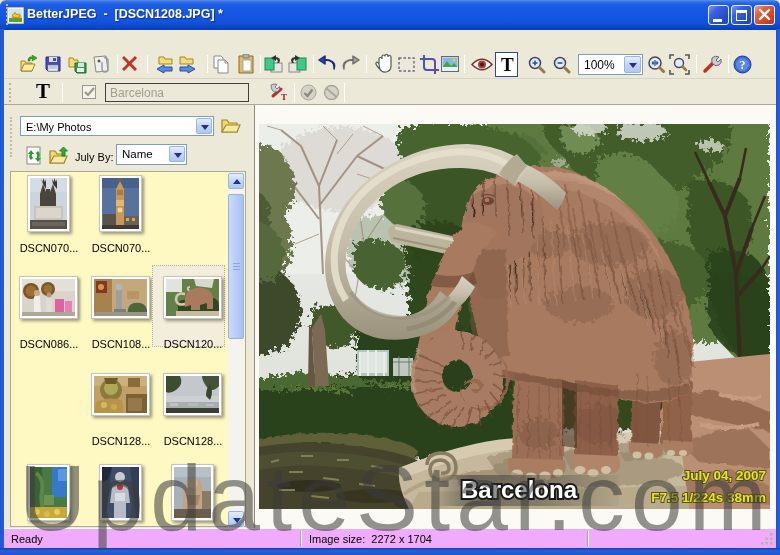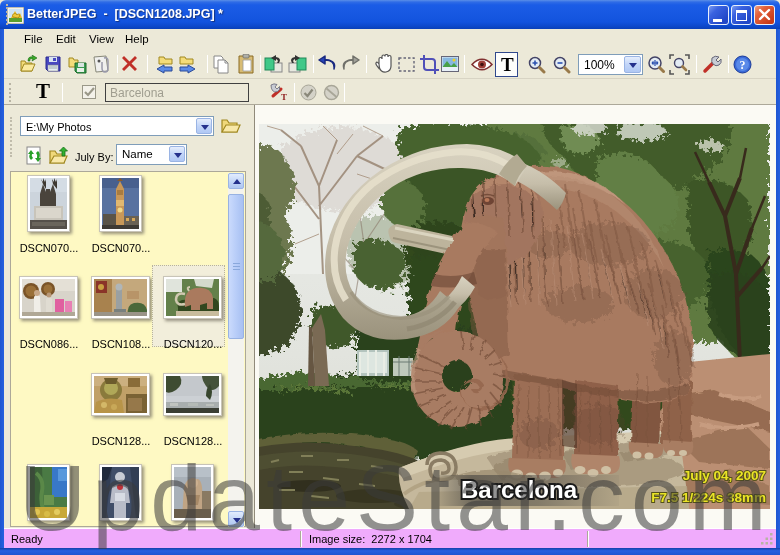--- a/index.html
+++ b/index.html
@@ -76,26 +76,20 @@
       </div>
     <div class="tbtn" id="bclose">
         <svg width="19" height="18" viewBox="0 0 19 18" style="position:absolute;left:0;top:0">
           <path d="M5 4 L14 13 M14 4 L5 13" stroke="#fff" stroke-width="2.4" stroke-linecap="round"></path>
         </svg>
       </div>
   </div>
   <div class="brd" id="brdL"></div>
   <div class="brd" id="brdR"></div>
   <div class="brd" id="brdB"></div>
-  <div id="menu">
-    <span style="left:20px">File</span>
-      <span style="left:52px">Edit</span>
-      <span style="left:85px">View</span>
-      <span style="left:121px">Help</span>
-  </div>
   <div id="tb1"></div>
     <div id="tb1icons">
     <div style="position:absolute;left:5px;top:4px;width:3px;height:21px;border-left:2px dotted #b8b4a4"></div>
     <svg class="icon" style="left:18px;top:55px" width="19" height="19" viewBox="0 0 19 19">
       <path d="M2 6 L2 16 L13 16 L13 8 L7 8 L6 6 Z" fill="#f4dc7a" stroke="#a08820" stroke-width="1"></path>
       <path d="M2 16 L5 9 L16 9 L13 16 Z" fill="#fbeaa0" stroke="#a08820" stroke-width="1"></path>
       <path d="M9 6 Q9 1 14 2 L13 0 L18 3 L13 6 L14 4 Q10 3 11 6 Z" fill="#3aaa28" stroke="#1a6a14" stroke-width="0.6"></path>
     </svg>
     <svg class="icon" style="left:43px;top:55px" width="18" height="18" viewBox="0 0 18 18">
       <path d="M2 2 L16 2 L16 16 L4 16 L2 14 Z" fill="#4848c0" stroke="#282890" stroke-width="1"></path>

